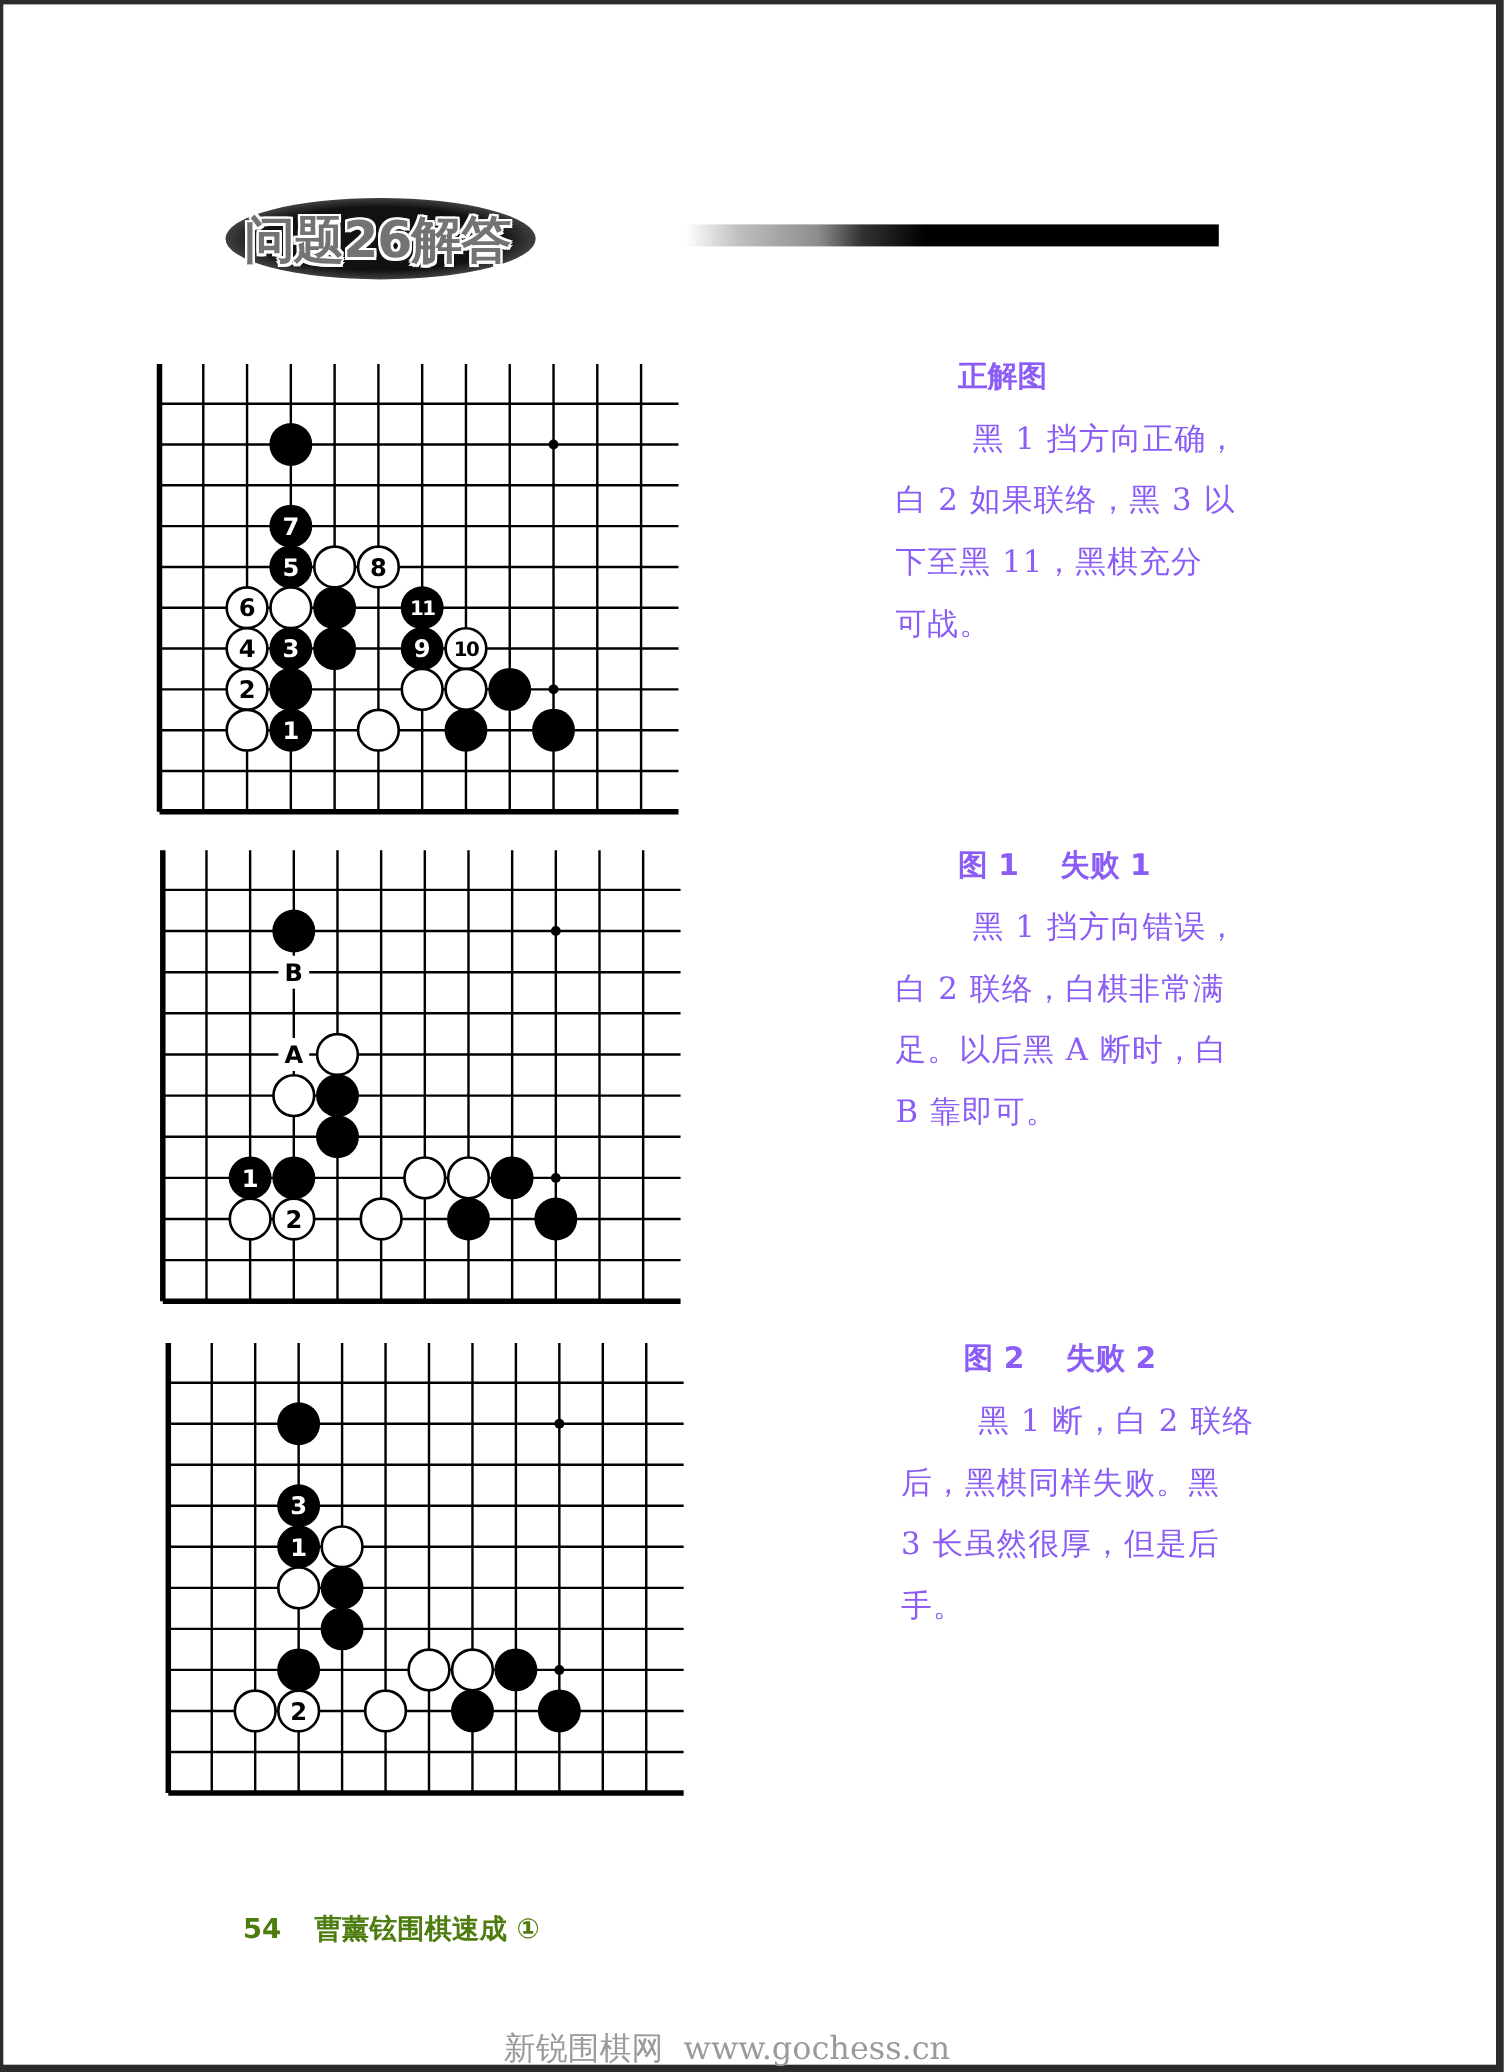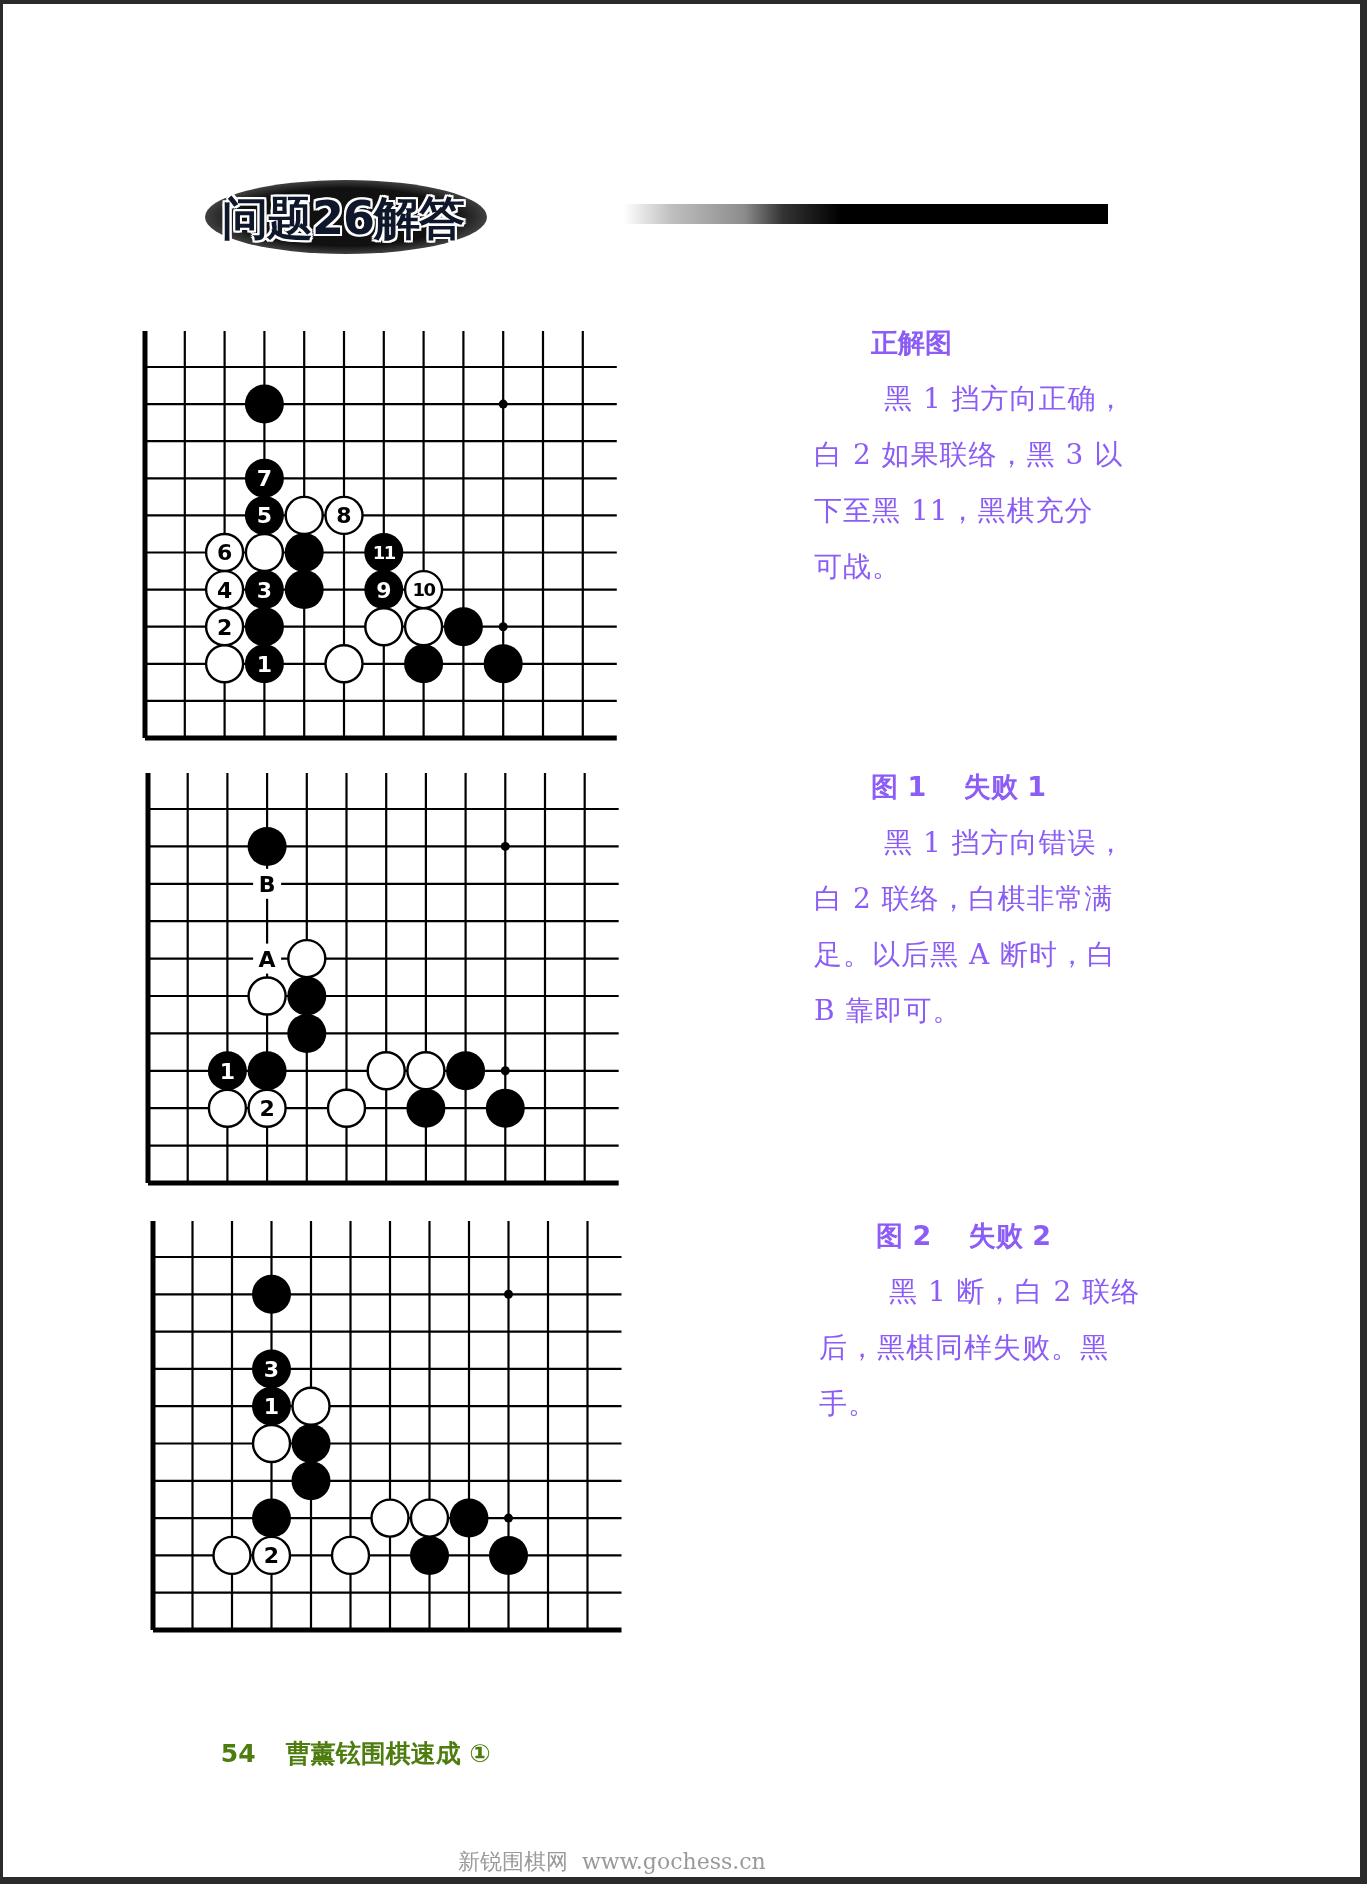--- a/index.html
+++ b/index.html
@@ -14,21 +14,21 @@
   }
   .title-wrap { position: absolute; left: 190px; top: 170px; width: 300px; height: 84px; }
   .title-blob {
     position: absolute; left: 12px; top: 6px; width: 282px; height: 74px;
     background: radial-gradient(ellipse at center, #111 0%, #111 55%, #444 72%, rgba(80,80,80,0.6) 82%, rgba(255,255,255,0) 100%);
     border-radius: 50%;
   }
   .title-text {
     position: absolute; left: 0; top: 14px; width: 300px; text-align: center;
     font-family: "DejaVu Sans", sans-serif; font-weight: bold; font-size: 46px; letter-spacing: -1px;
-    color: #0f172a;
+    color: #737373;
     text-shadow: 2px 0 #fff, -2px 0 #fff, 0 2px #fff, 0 -2px #fff, 2px 2px #fff, -2px -2px #fff, 2px -2px #fff, -2px 2px #fff;
   }
   .title-bar {
     position: absolute; left: 620px; top: 200px; width: 485px; height: 20px;
     background: linear-gradient(to right, rgba(0,0,0,0) 0%, rgba(0,0,0,0.25) 10%, rgba(0,0,0,0.45) 25%, rgba(0,0,0,0.8) 33%, #000 45%, #000 100%);
   }
   .board { position: absolute; }
   .board svg { display: block; }
   .desc { position: absolute; left: 795px; width: 360px; color: #8b5cf6; }
   .desc .heading {
@@ -41,21 +41,21 @@
   }
   .desc .line.indent { padding-left: 70px; }
   .footer {
     position: absolute; left: 183px; top: 1690px; height: 40px; line-height: 40px;
     font-family: "DejaVu Sans", sans-serif; font-weight: bold; font-size: 25px; color: #4d7c0f;
     white-space: pre;
   }
   .footer .page-num { display: inline-block; width: 65px; }
   .watermark {
     position: absolute; left: 455px; top: 1838px; height: 40px; line-height: 40px;
-    font-family: "DejaVu Serif", serif; font-size: 22px; color: #9a9a9a; white-space: pre;
+    font-family: "DejaVu Serif", serif; font-size: 29px; color: #9a9a9a; white-space: pre;
   }
 </style>
 </head>
 <body>
 
 <div class="page">
 
   <div class="title-wrap">
     <div class="title-blob"></div>
     <div class="title-text">问题26解答</div>
@@ -358,20 +358,21 @@
     <div class="line indent">黑 1 挡方向错误，</div>
     <div class="line">白 2 联络，白棋非常满</div>
     <div class="line">足。以后黑 A 断时，白</div>
     <div class="line">B 靠即可。</div>
   </div>
 
   <div class="desc" style="top:1204px; left:800px;">
     <div class="heading">图 2    失败 2</div>
     <div class="line indent">黑 1 断，白 2 联络</div>
     <div class="line">后，黑棋同样失败。黑</div>
+    <div class="line">3 长虽然很厚，但是后</div>
     <div class="line">手。</div>
   </div>
 
   <div class="footer">
     <span class="page-num">54</span><span>曹薰铉围棋速成 ①</span>
   </div>
 
   <div class="watermark">新锐围棋网  www.gochess.cn</div>
 </div>
 

